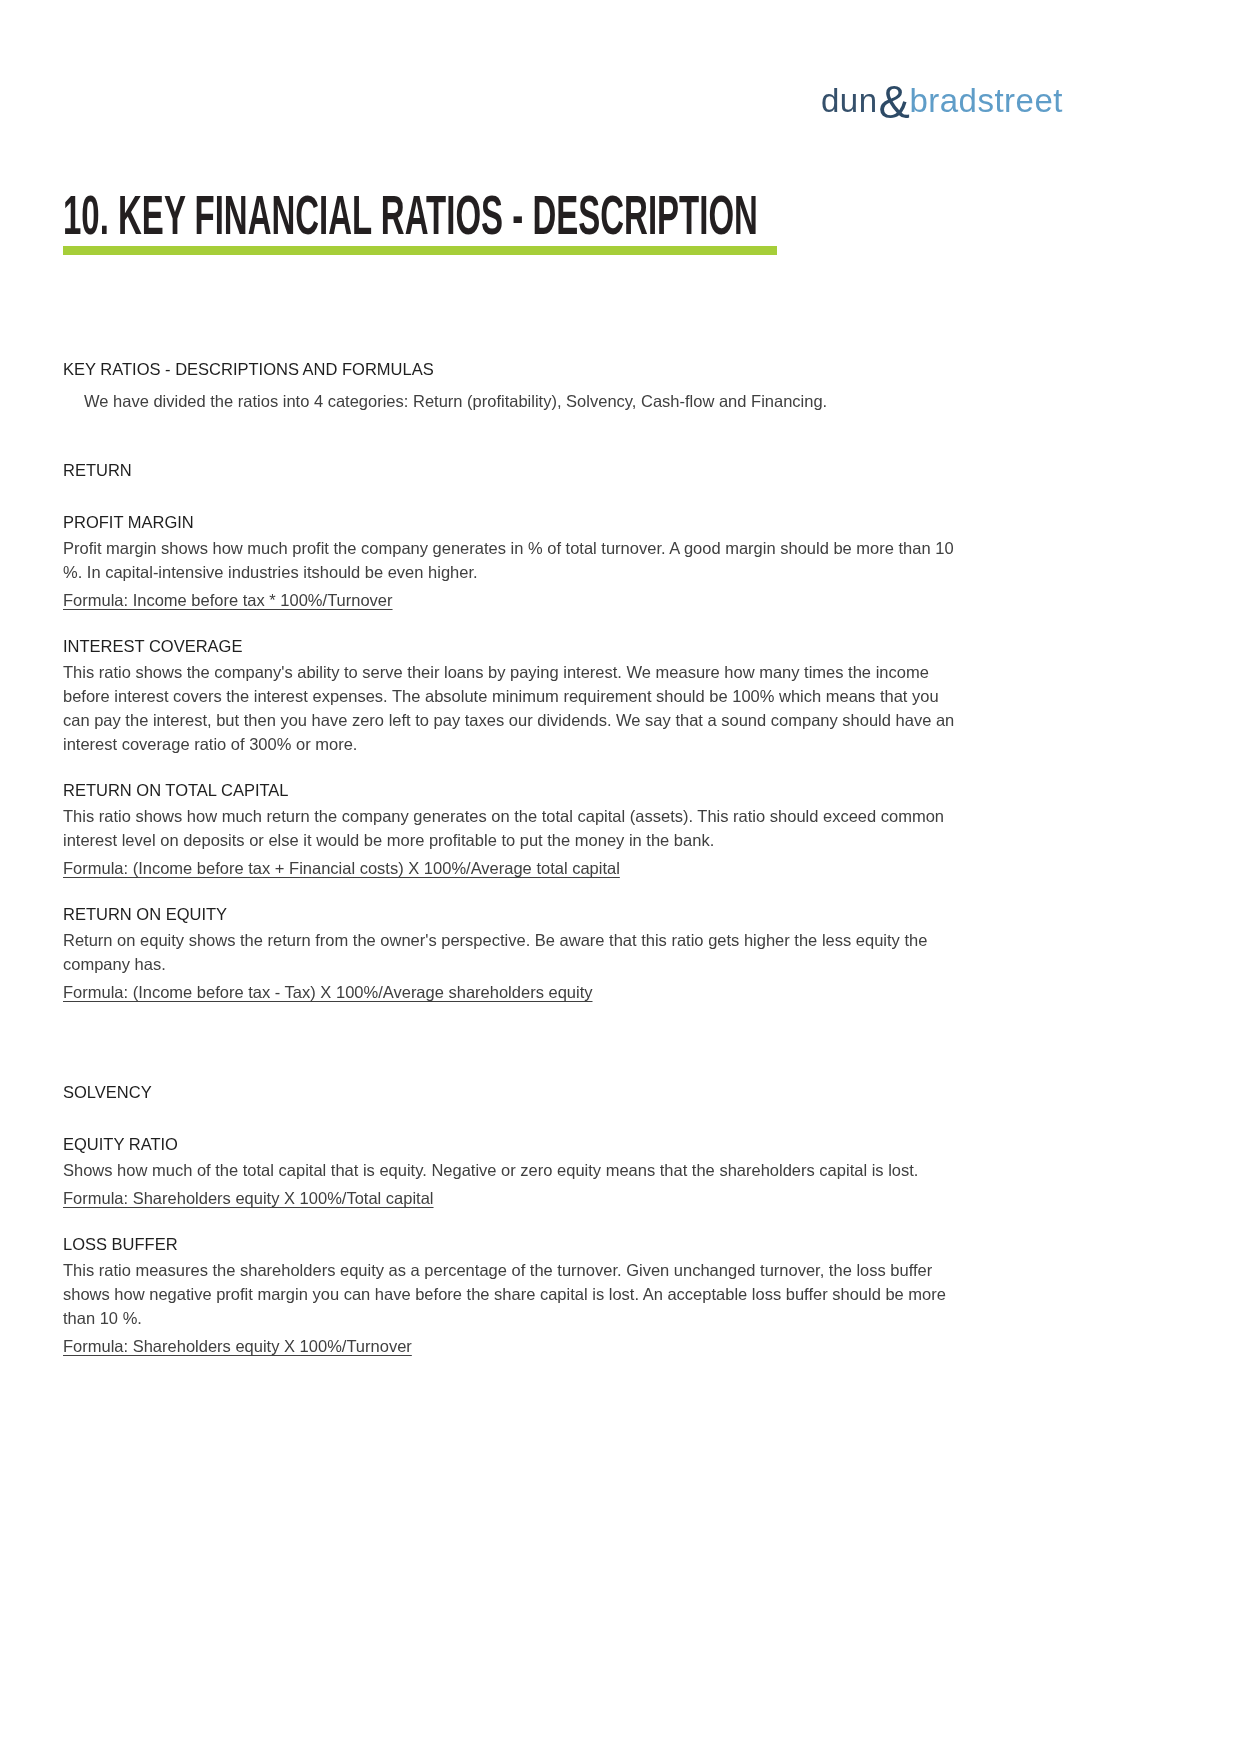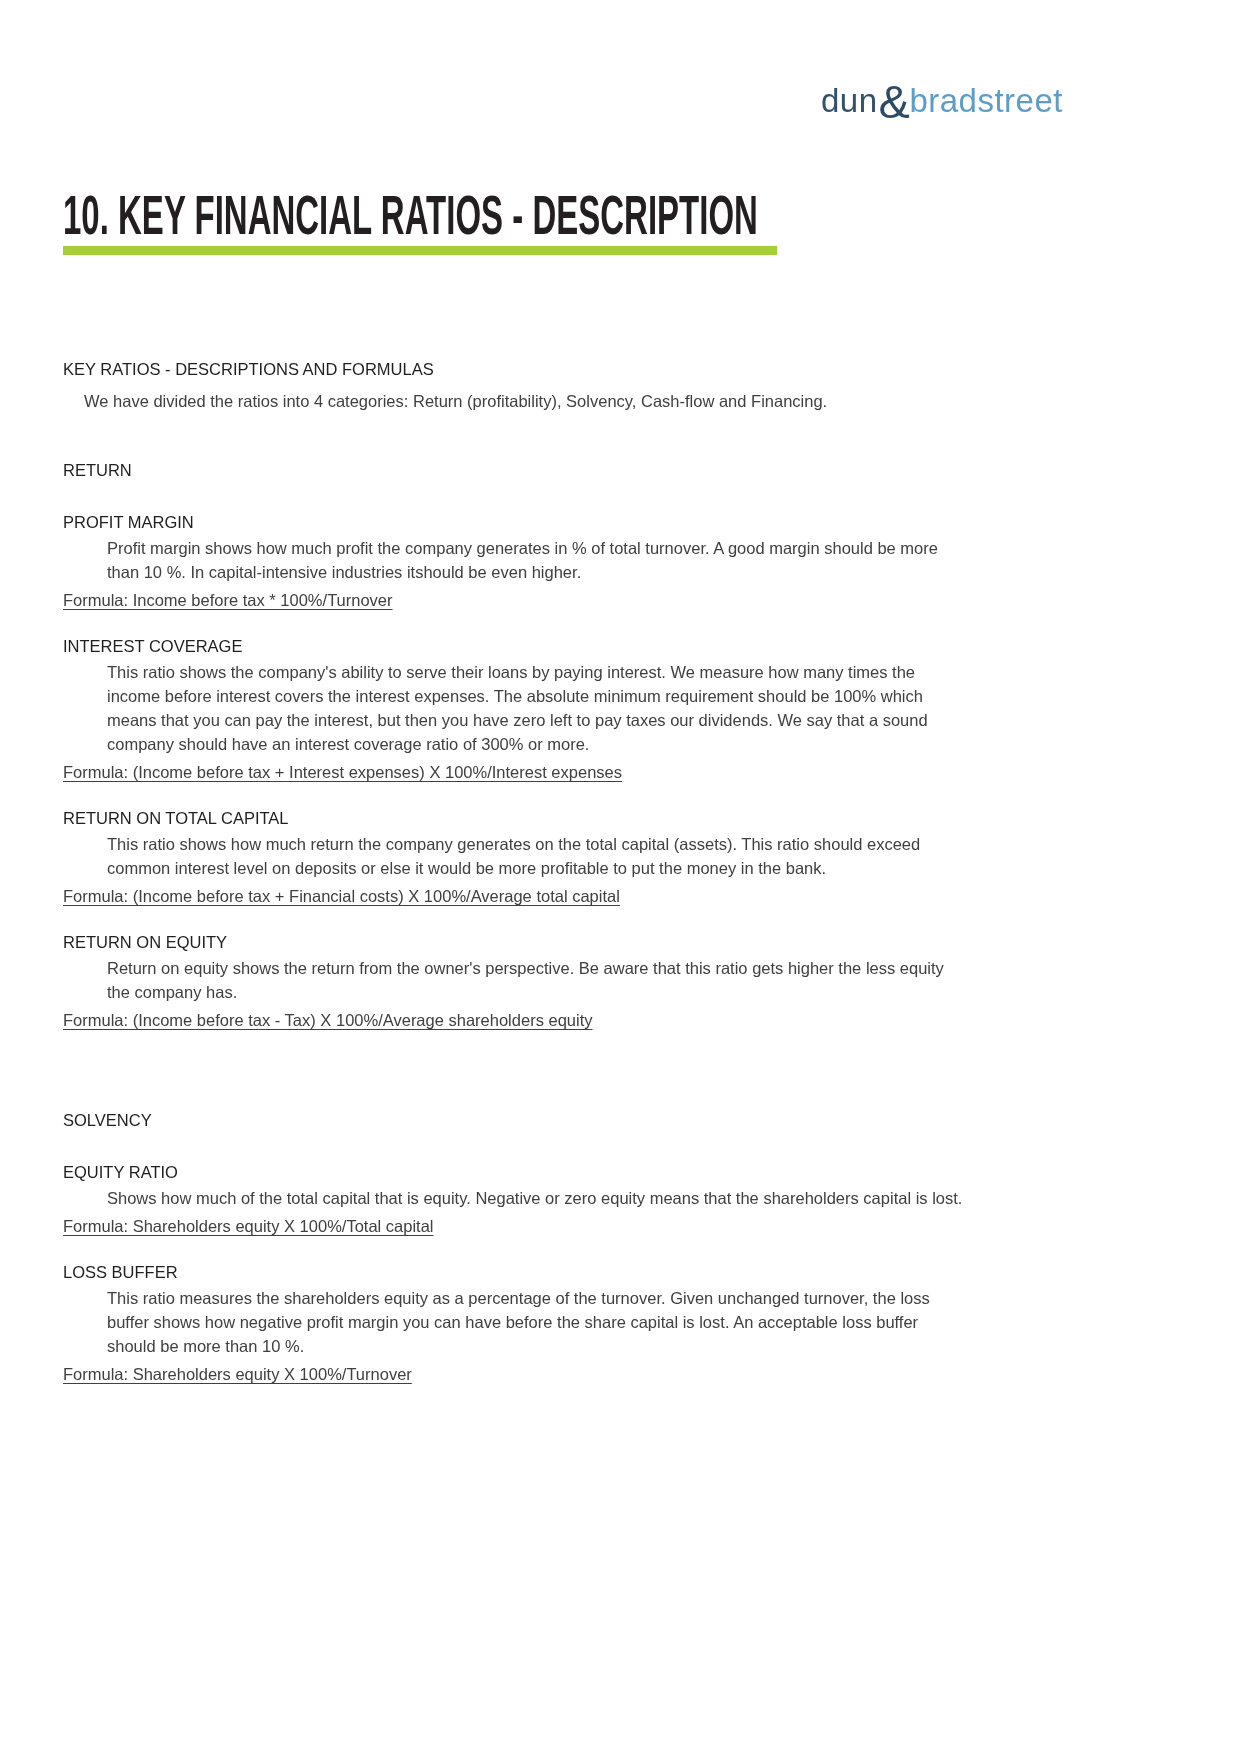--- a/index.html
+++ b/index.html
@@ -72,21 +72,21 @@
     line-height: 24px;
   }
   .content p { line-height: 24px; }
   .intro p { margin-top: 8px; margin-left: 21px; }
 
   .section-heading.first { margin-top: 45px; }
   .section-heading.second { margin-top: 76px; }
 
   .ratio-item h3 { margin-top: 22px; }
   .ratio-item.first-in-section h3 { margin-top: 28px; }
-  .ratio-item .body { margin-top: 2px; margin-left: 44px; }
+  .ratio-item .body { margin-top: 2px; }
   .ratio-item .formula {
     margin-top: 4px;
     text-decoration: underline;
     text-underline-offset: 3px;
   }
 
   
   .footer {
     position: absolute;
     top: 1754px;
@@ -119,21 +119,20 @@
 
     <div class="ratio-item first-in-section">
       <h3>PROFIT MARGIN</h3>
       <p class="body">Profit margin shows how much profit the company generates in % of total turnover. A good margin should be more than 10 %. In capital-intensive industries itshould be even higher.</p>
       <p class="formula">Formula: Income before tax * 100%/Turnover</p>
     </div>
 
     <div class="ratio-item">
       <h3>INTEREST COVERAGE</h3>
       <p class="body">This ratio shows the company's ability to serve their loans by paying interest. We measure how many times the income before interest covers the interest expenses. The absolute minimum requirement should be 100% which means that you can pay the interest, but then you have zero left to pay taxes our dividends. We say that a sound company should have an interest coverage ratio of 300% or more.</p>
-      <p class="formula">Formula: (Income before tax + Interest expenses) X 100%/Interest expenses</p>
     </div>
 
     <div class="ratio-item">
       <h3>RETURN ON TOTAL CAPITAL</h3>
       <p class="body">This ratio shows how much return the company generates on the total capital (assets). This ratio should exceed common interest level on deposits or else it would be more profitable to put the money in the bank.</p>
       <p class="formula">Formula: (Income before tax + Financial costs) X 100%/Average total capital</p>
     </div>
 
     <div class="ratio-item">
       <h3>RETURN ON EQUITY</h3>

